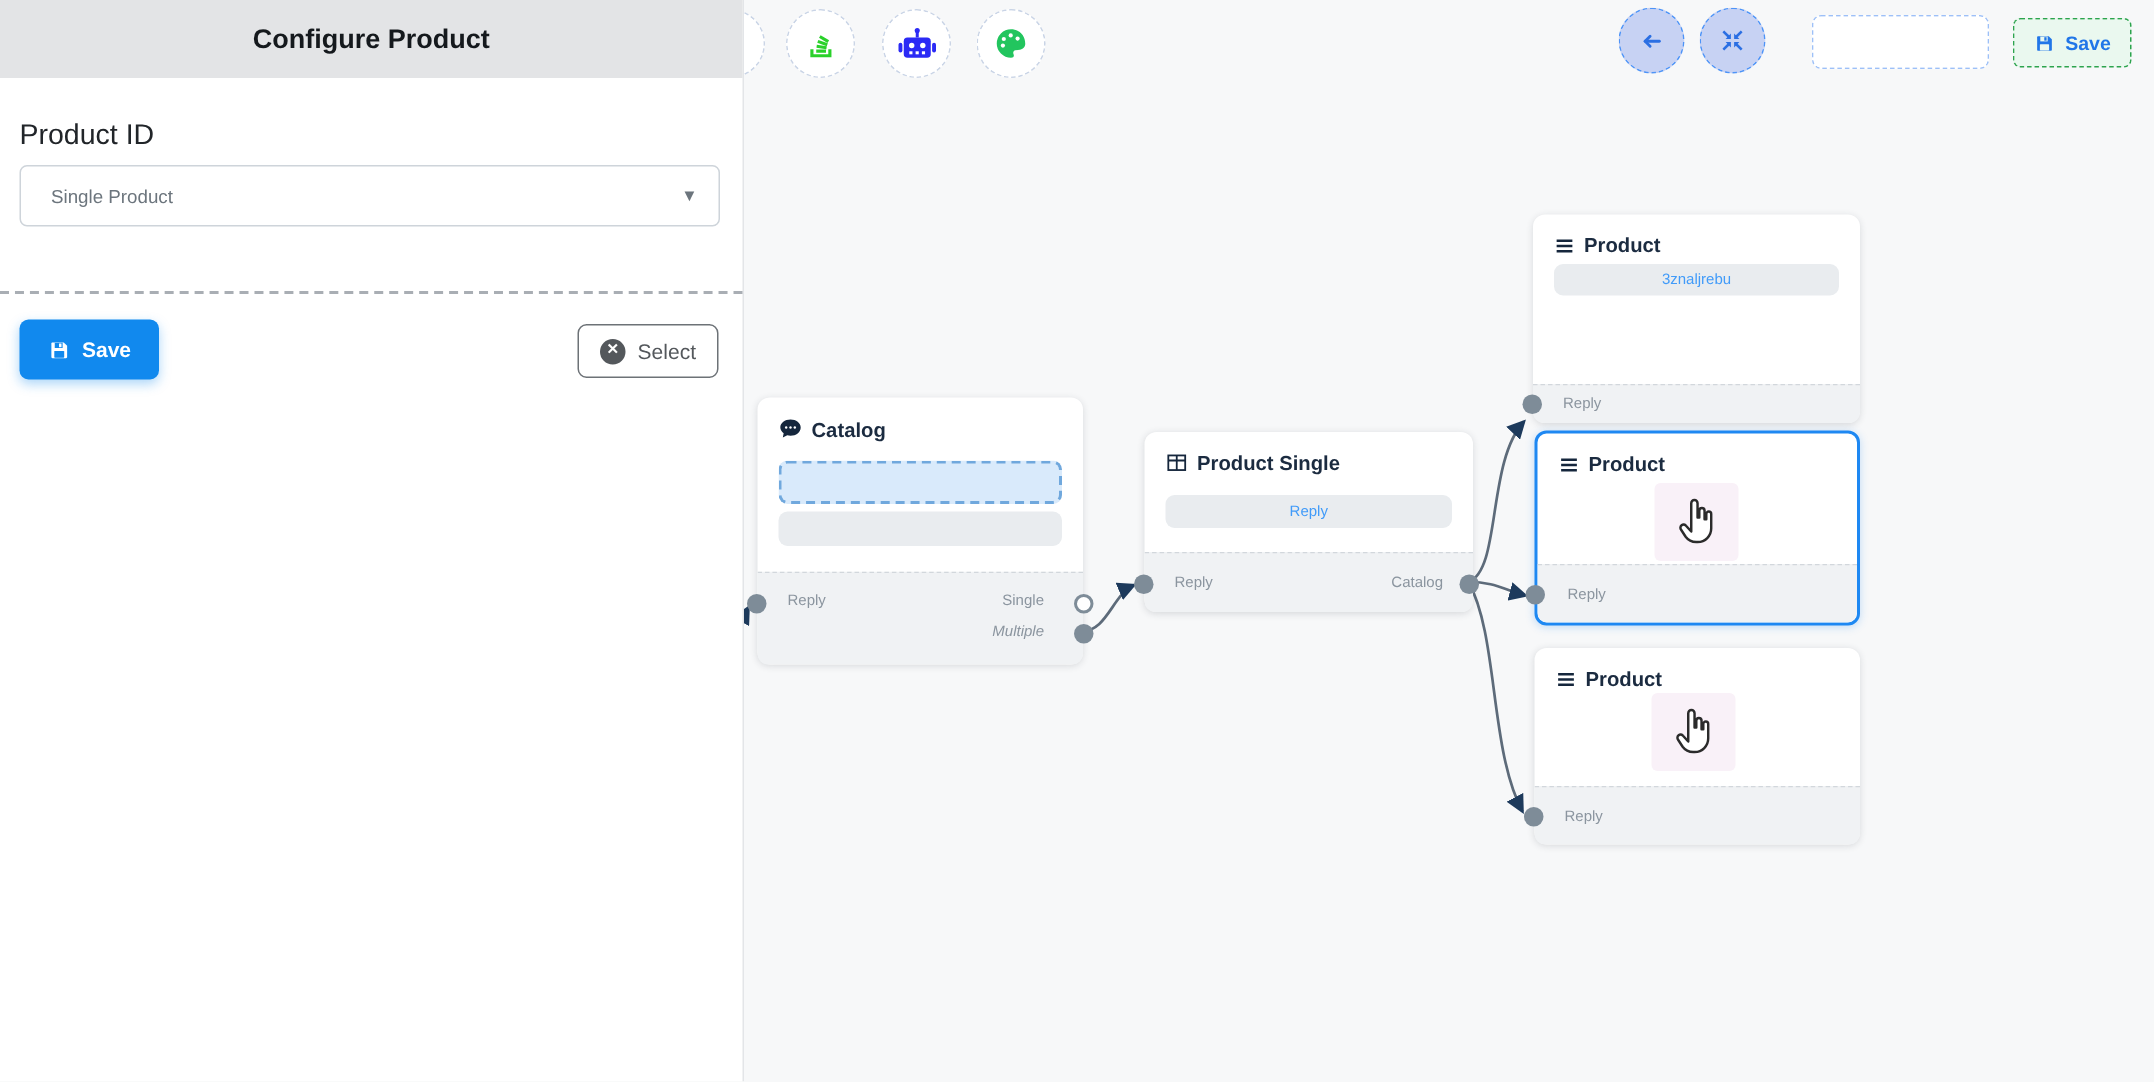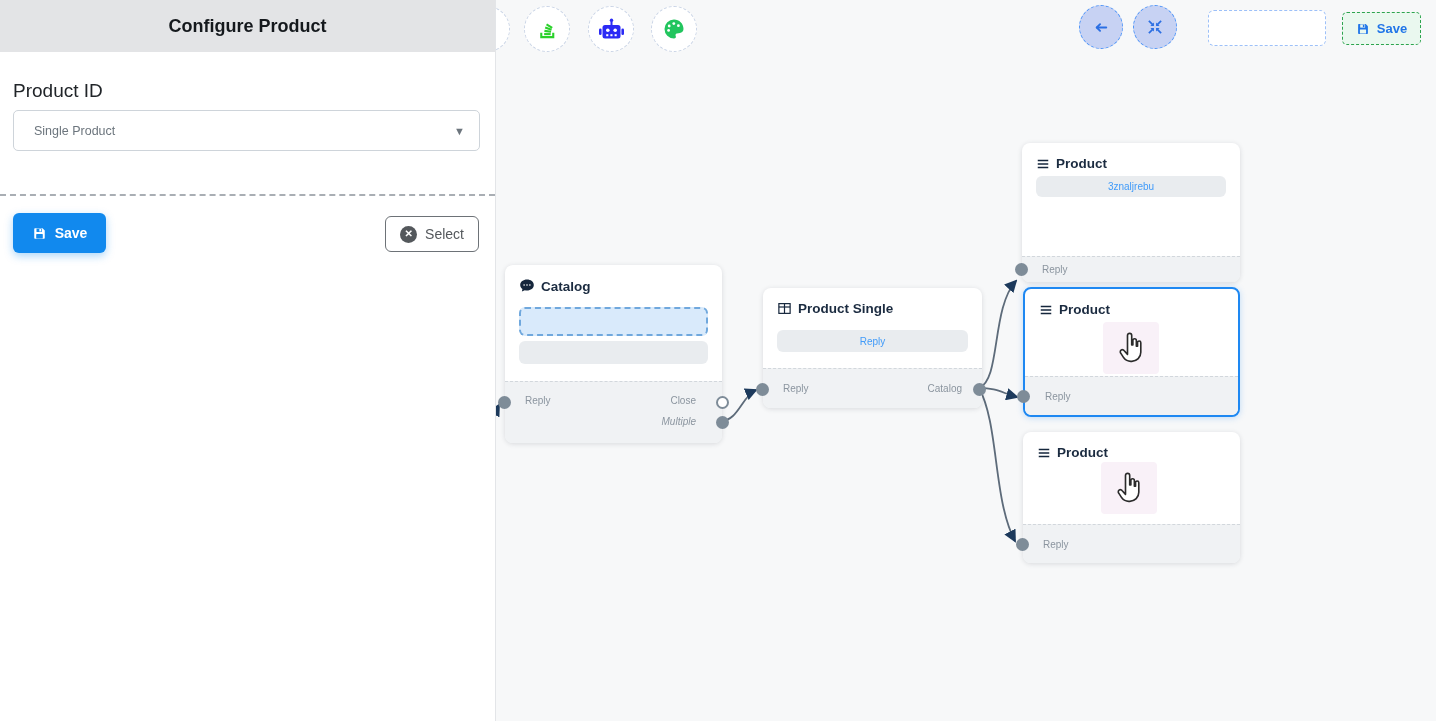--- a/index.html
+++ b/index.html
@@ -170,21 +170,21 @@
           <circle cx="6.4" cy="8.8" r="1" fill="#fff"></circle>
           <circle cx="10" cy="8.8" r="1" fill="#fff"></circle>
           <circle cx="13.6" cy="8.8" r="1" fill="#fff"></circle>
         </svg>
         <span>Catalog</span>
       </div>
       <div class="nfield dashed" style="margin-top:13px; height:29px;"></div>
       <div class="nfield gray" style="margin-top:5px; height:23px;"></div>
       <div class="node-footer" style="height:62px;">
         <span class="hlabel" style="left:20px; top:13px;">Reply</span>
-        <span class="hlabel" style="right:26px; top:13px;">Close</span>
+        <span class="hlabel" style="right:26px; top:13px;">Single</span>
         <span class="hlabel" style="right:26px; top:34px;font-style:italic;">Multiple</span>
         <span class="handle" style="left:-7px; top:14px;"></span>
         <span class="handle hollow" style="right:-7px; top:14px;"></span>
         <span class="handle" style="right:-7px; top:34px;"></span>
       </div>
     </div>
 
     <div class="node" style="left:267px; top:288px; width:219px; height:120px;">
       <div class="node-title">
         <svg width="15" height="15" viewBox="0 0 20 20" fill="none" stroke="#15263c" stroke-width="1.6">

